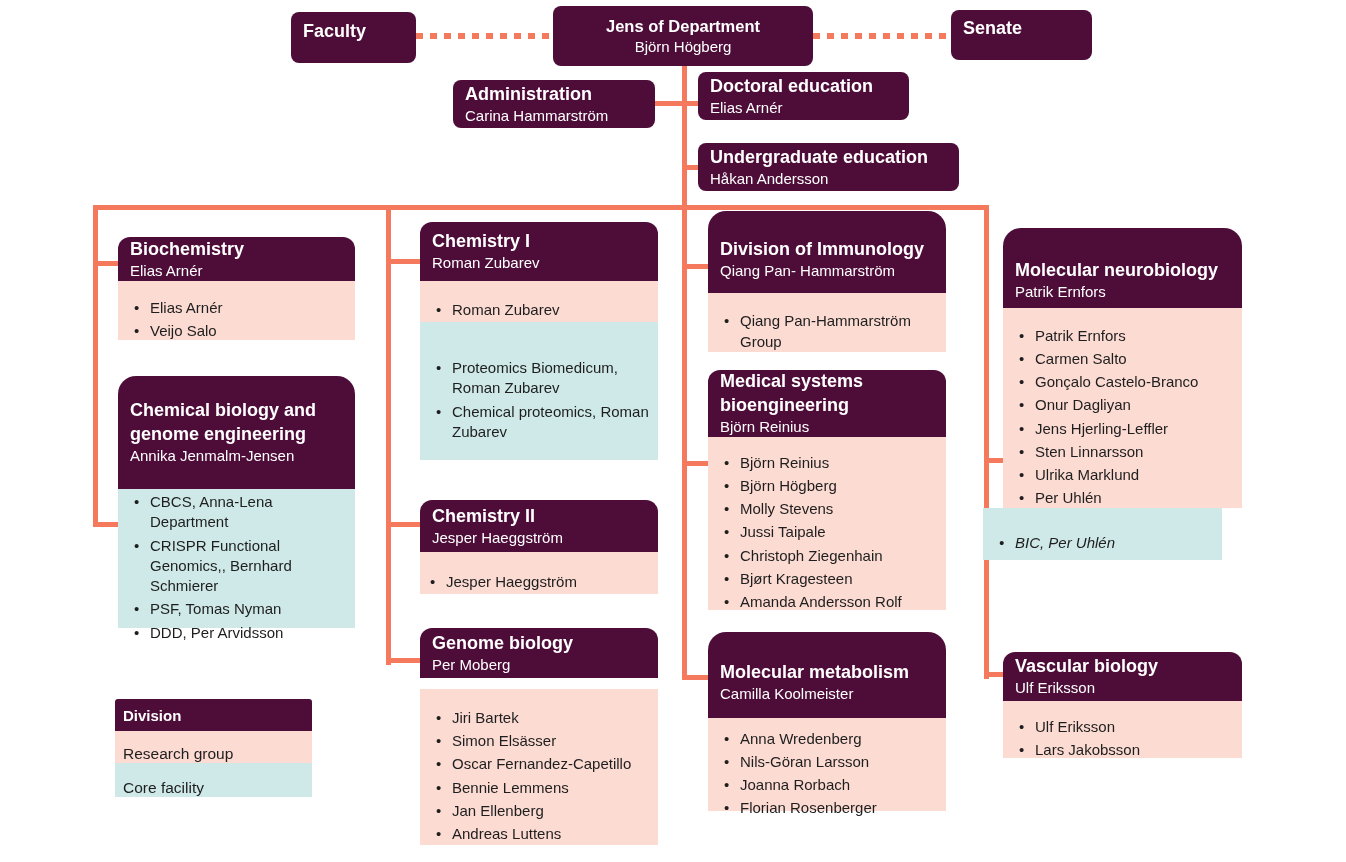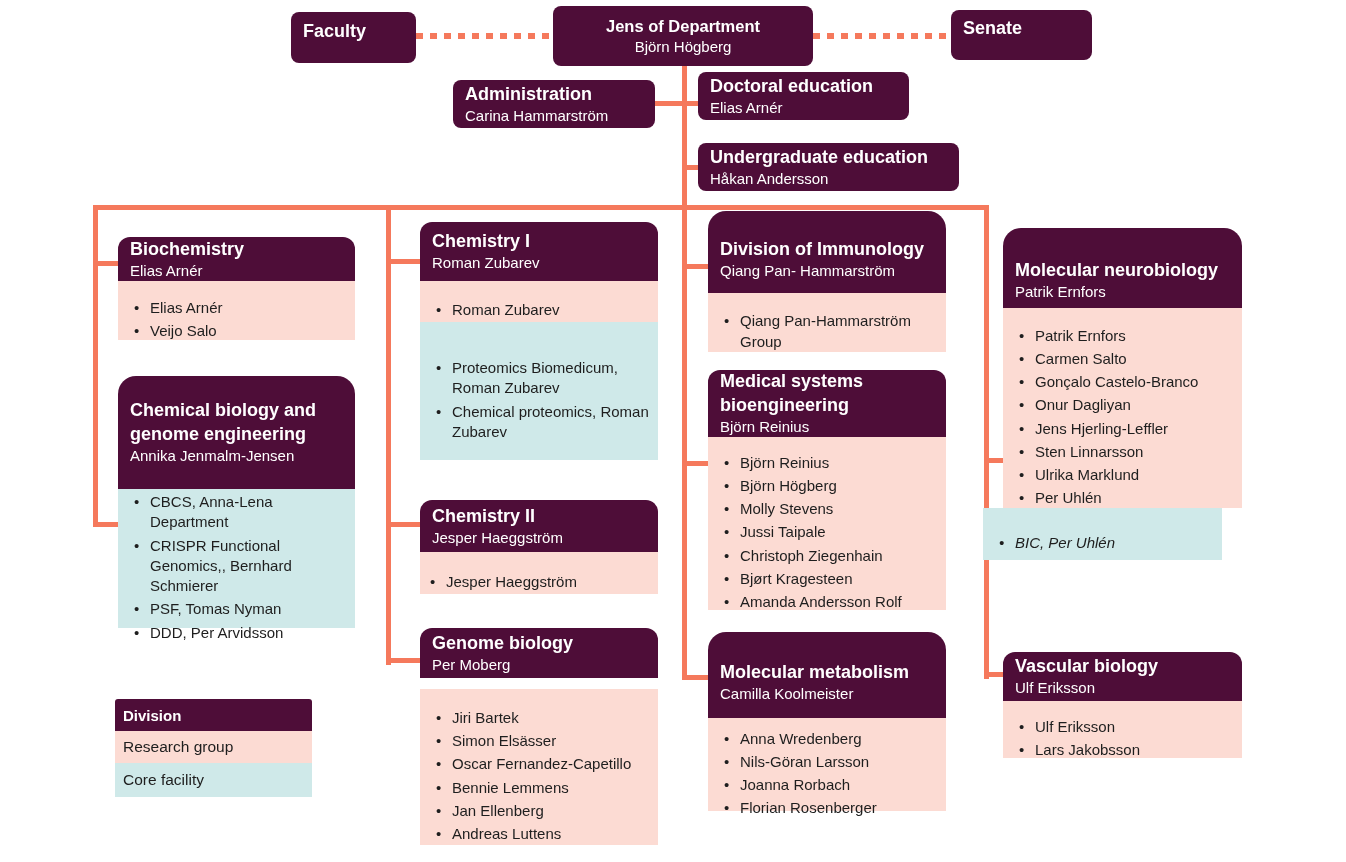--- a/index.html
+++ b/index.html
@@ -31,21 +31,21 @@
   
   .panel{z-index:2;color:#1e1e1e;font-size:15px;line-height:1.35;}
   .pink{background:#fcdbd3;}
   .blue{background:#cfe9e9;}
   ul.memberlist{list-style:none;margin:0;padding:9px 8px 9px 8px;
     display:flex;flex-direction:column;justify-content:center;height:100%;}
   ul.memberlist li{position:relative;padding-left:24px;margin:1.5px 0;}
   ul.memberlist li::before{content:"\2022";position:absolute;left:8px;top:0;}
 
   
-  .legendrow{z-index:2;display:flex;align-items:center;padding-left:8px;
+  .legendrow{z-index:2;display:flex;align-items:flex-end;padding-left:8px;
     font-size:15.5px;color:#1e1e1e;}
   .legendhdr{z-index:2;display:flex;align-items:center;padding-left:8px;
     background:#4e0d38;color:#fff;font-weight:bold;font-size:15px;border-radius:3px 3px 0 0;}
 
   
   .b-faculty   {left:291px;top:12px;width:125px;height:51px;justify-content:flex-start;padding-top:8px;}
   .b-head      {left:553px;top:6px;width:260px;height:60px;}
   .b-senate    {left:951px;top:10px;width:141px;height:50px;justify-content:flex-start;padding-top:7px;}
   .b-admin     {left:453px;top:80px;width:202px;height:48px;}
   .b-doctoral  {left:698px;top:72px;width:211px;height:48px;}

